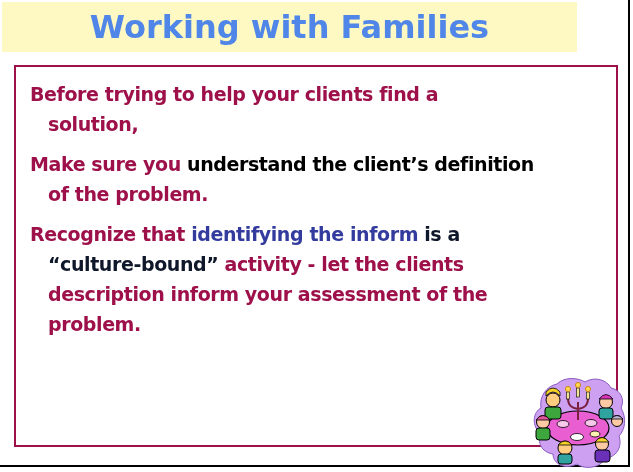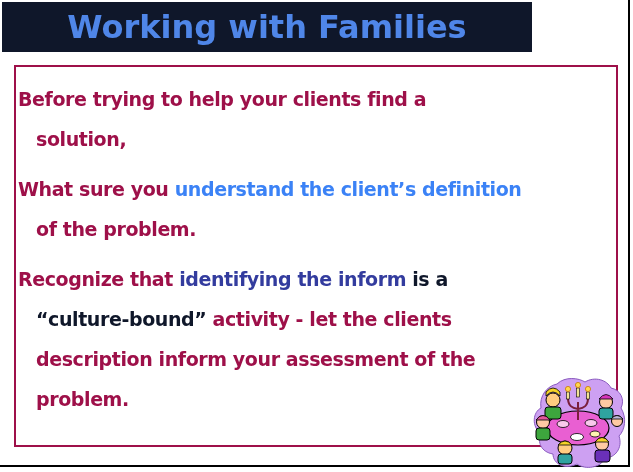--- a/index.html
+++ b/index.html
@@ -4,44 +4,44 @@
 <style>
   html,body{margin:0;padding:0;background:#ffffff;}
   .slide{
     position:relative;
     width:633px;height:472px;
     background:#ffffff;
     overflow:hidden;
     font-family:"DejaVu Sans","Liberation Sans",sans-serif;
   }
   .title-bar{
-    position:absolute;left:2px;top:2px;width:530px;height:50px;
-    background:#0f172a;
+    position:absolute;left:2px;top:2px;width:575px;height:50px;
+    background:#fef9c3;
     display:flex;align-items:center;justify-content:center;
   }
   .title-text{
     color:#4F86E8;
     font-size:32px;font-weight:bold;letter-spacing:0px;
     white-space:nowrap;
   }
   .content-box{
     position:absolute;left:14px;top:65px;width:604px;height:382px;
     box-sizing:border-box;
     border:2px solid #9E1049;
     background:#ffffff;
     padding:12px 6px 0 0;
     overflow:hidden;
   }
   .para{
-    margin:0 0 10px 0;
+    margin:0 0 10px 12px;
     padding-left:20px;
     text-indent:-18px;
     font-size:19px;font-weight:bold;
     letter-spacing:-0.4px;
-    line-height:40px;
+    line-height:30px;
     white-space:pre-wrap;
   }
   .edge-right{
     position:absolute;left:628px;top:0;width:2px;height:467px;background:#000;
   }
   .edge-bottom{
     position:absolute;left:0;top:465px;width:630px;height:2px;background:#000;
   }
   .clipart{
     position:absolute;left:527px;top:376px;width:102px;height:94px;
@@ -54,21 +54,21 @@
 <div class="slide">
 
   <div class="title-bar">
     <span class="title-text">Working with Families</span>
   </div>
 
   <div class="content-box">
     <div id="paragraphs">
         <p class="para"><span style="color: rgb(158, 16, 73);">Before trying to help your clients find a
 solution,</span></p>
-        <p class="para"><span style="color: rgb(158, 16, 73);">What sure you </span><span style="color: #3b82f6;">understand the client’s definition</span><span style="color: rgb(158, 16, 73);">
+        <p class="para"><span style="color: rgb(158, 16, 73);">Make sure you </span><span style="color: #000000;">understand the client’s definition</span><span style="color: rgb(158, 16, 73);">
 of the problem.</span></p>
         <p class="para"><span style="color: rgb(158, 16, 73);">Recognize that </span><span style="color: rgb(51, 60, 158);">identifying the inform</span><span style="color: #0f172a;"> is a
 </span><span style="color: #0f172a;">“culture-bound”</span><span style="color: rgb(158, 16, 73);"> activity - let the clients
 description inform your assessment of the
 problem.</span></p>
       </div>
   </div>
 
   <div class="edge-right"></div>
   <div class="edge-bottom"></div>

